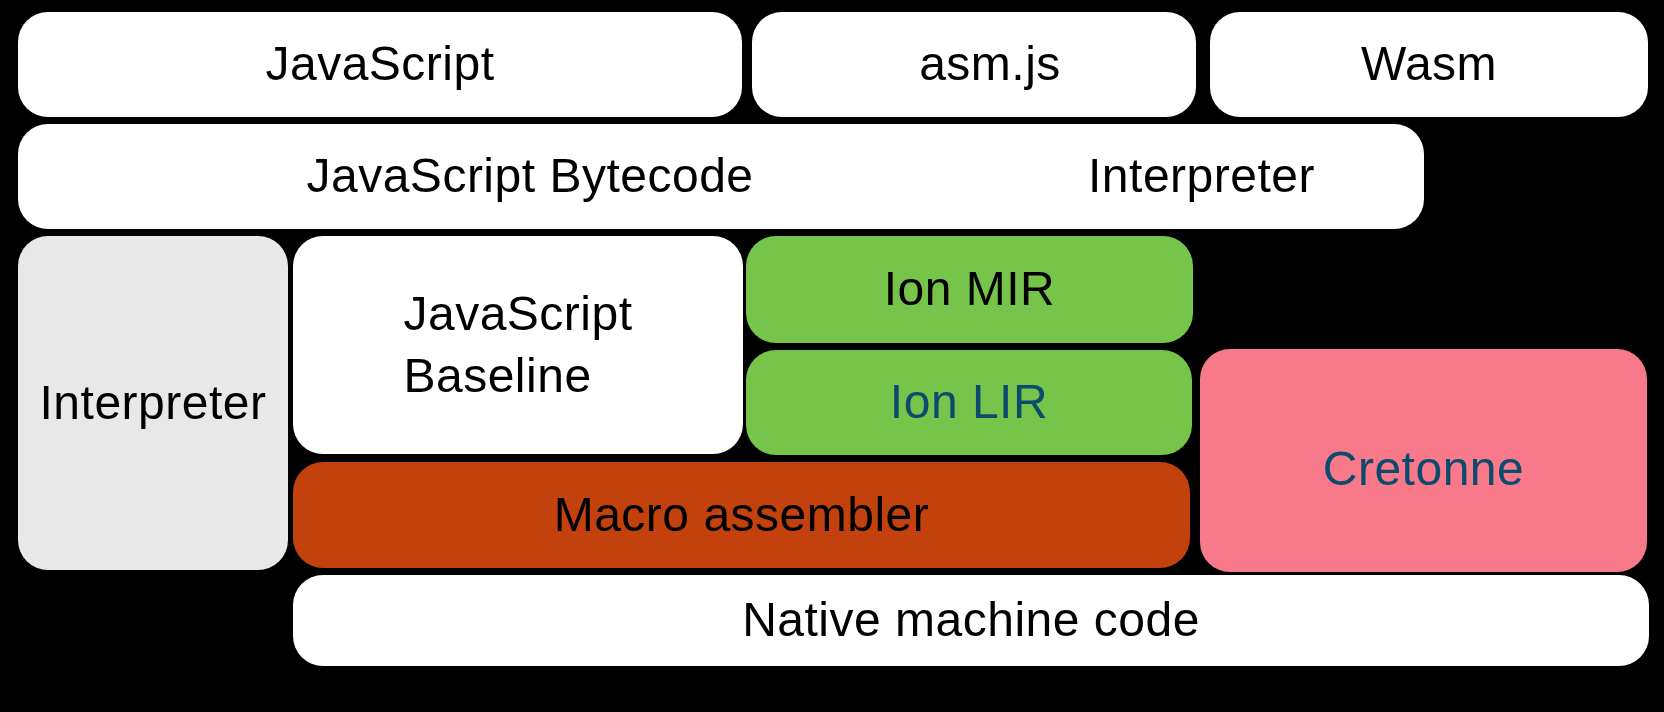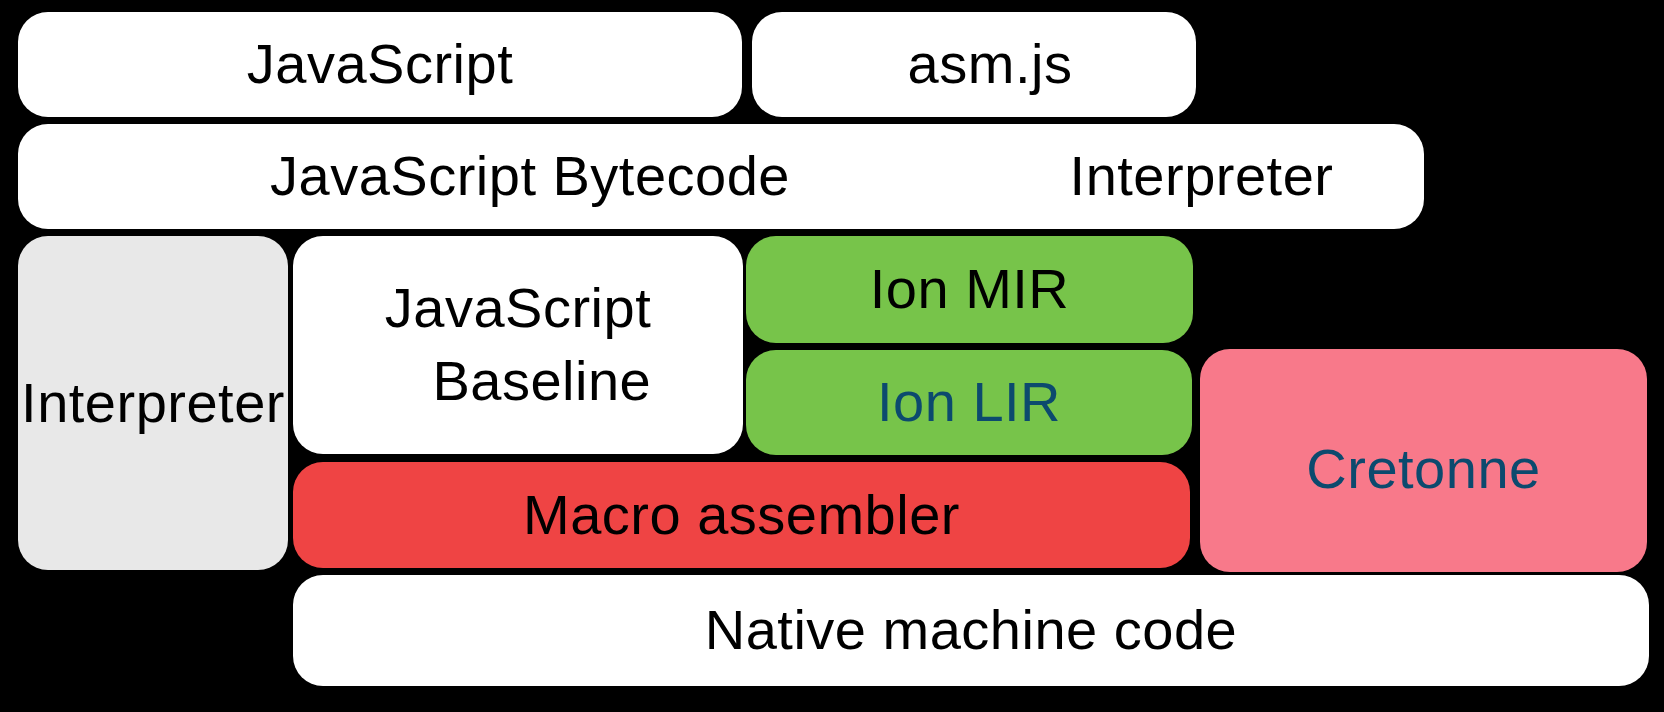--- a/index.html
+++ b/index.html
@@ -17,37 +17,40 @@
   }
   .node {
     position: absolute;
     border-radius: 30px;
     display: flex;
     align-items: center;
     justify-content: center;
     box-sizing: border-box;
   }
   .node-label {
-    font-size: 56px;
+    font-size: 48px;
     line-height: 1.3;
     color: #000000;
-    text-align: right;
+    text-align: left;
     white-space: pre-line;
     letter-spacing: 0.5px;
   }
 </style>
 </head>
 <body>
 
 <div class="diagram" style="background: rgb(0, 0, 0);">
     <div class="node" style="left: 18px; top: 12px; width: 724px; height: 105px; background: rgb(255, 255, 255);">
     <div class="node-label" style="color: rgb(0, 0, 0);">JavaScript</div>
   </div>
     <div class="node" style="left: 752px; top: 12px; width: 444px; height: 105px; background: rgb(255, 255, 255);">
     <div class="node-label" style="color: rgb(0, 0, 0); margin-left: 32px;">asm.js</div>
+  </div>
+    <div class="node" style="left: 1210px; top: 12px; width: 438px; height: 105px; background: rgb(255, 255, 255);">
+    <div class="node-label" style="color: rgb(0, 0, 0);">Wasm</div>
   </div>
     <div class="node" style="left: 18px; top: 124px; width: 1024px; height: 105px; background: rgb(255, 255, 255);">
     <div class="node-label" style="color: rgb(0, 0, 0);">JavaScript Bytecode</div>
   </div>
     <div class="node" style="left: 979px; top: 124px; width: 445px; height: 105px; background: rgb(255, 255, 255);">
     <div class="node-label" style="color: rgb(0, 0, 0);">Interpreter</div>
   </div>
     <div class="node" style="left: 18px; top: 236px; width: 270px; height: 334px; background: rgb(232, 232, 232);">
     <div class="node-label" style="color: rgb(0, 0, 0);">Interpreter</div>
   </div>
@@ -57,19 +60,19 @@
   </div>
     <div class="node" style="left: 746px; top: 236px; width: 447px; height: 107px; background: rgb(119, 196, 74);">
     <div class="node-label" style="color: rgb(0, 0, 0);">Ion MIR</div>
   </div>
     <div class="node" style="left: 746px; top: 350px; width: 446px; height: 105px; background: rgb(119, 196, 74);">
     <div class="node-label" style="color: #0c4a6e;">Ion LIR</div>
   </div>
     <div class="node" style="left: 1200px; top: 349px; width: 447px; height: 223px; background: rgb(248, 121, 138);">
     <div class="node-label" style="color: #0c4a6e; margin-top: 18px;">Cretonne</div>
   </div>
-    <div class="node" style="left: 293px; top: 462px; width: 897px; height: 106px; background: #ef4444;">
+    <div class="node" style="left: 293px; top: 462px; width: 897px; height: 106px; background: #c2410c;">
     <div class="node-label" style="color: rgb(0, 0, 0);">Macro assembler</div>
   </div>
-    <div class="node" style="left: 293px; top: 575px; width: 1356px; height: 111px; background: rgb(255, 255, 255);">
+    <div class="node" style="left: 293px; top: 575px; width: 1356px; height: 91px; background: rgb(255, 255, 255);">
     <div class="node-label" style="color: rgb(0, 0, 0);">Native machine code</div>
   </div>
   </div>
 
 </body></html>

